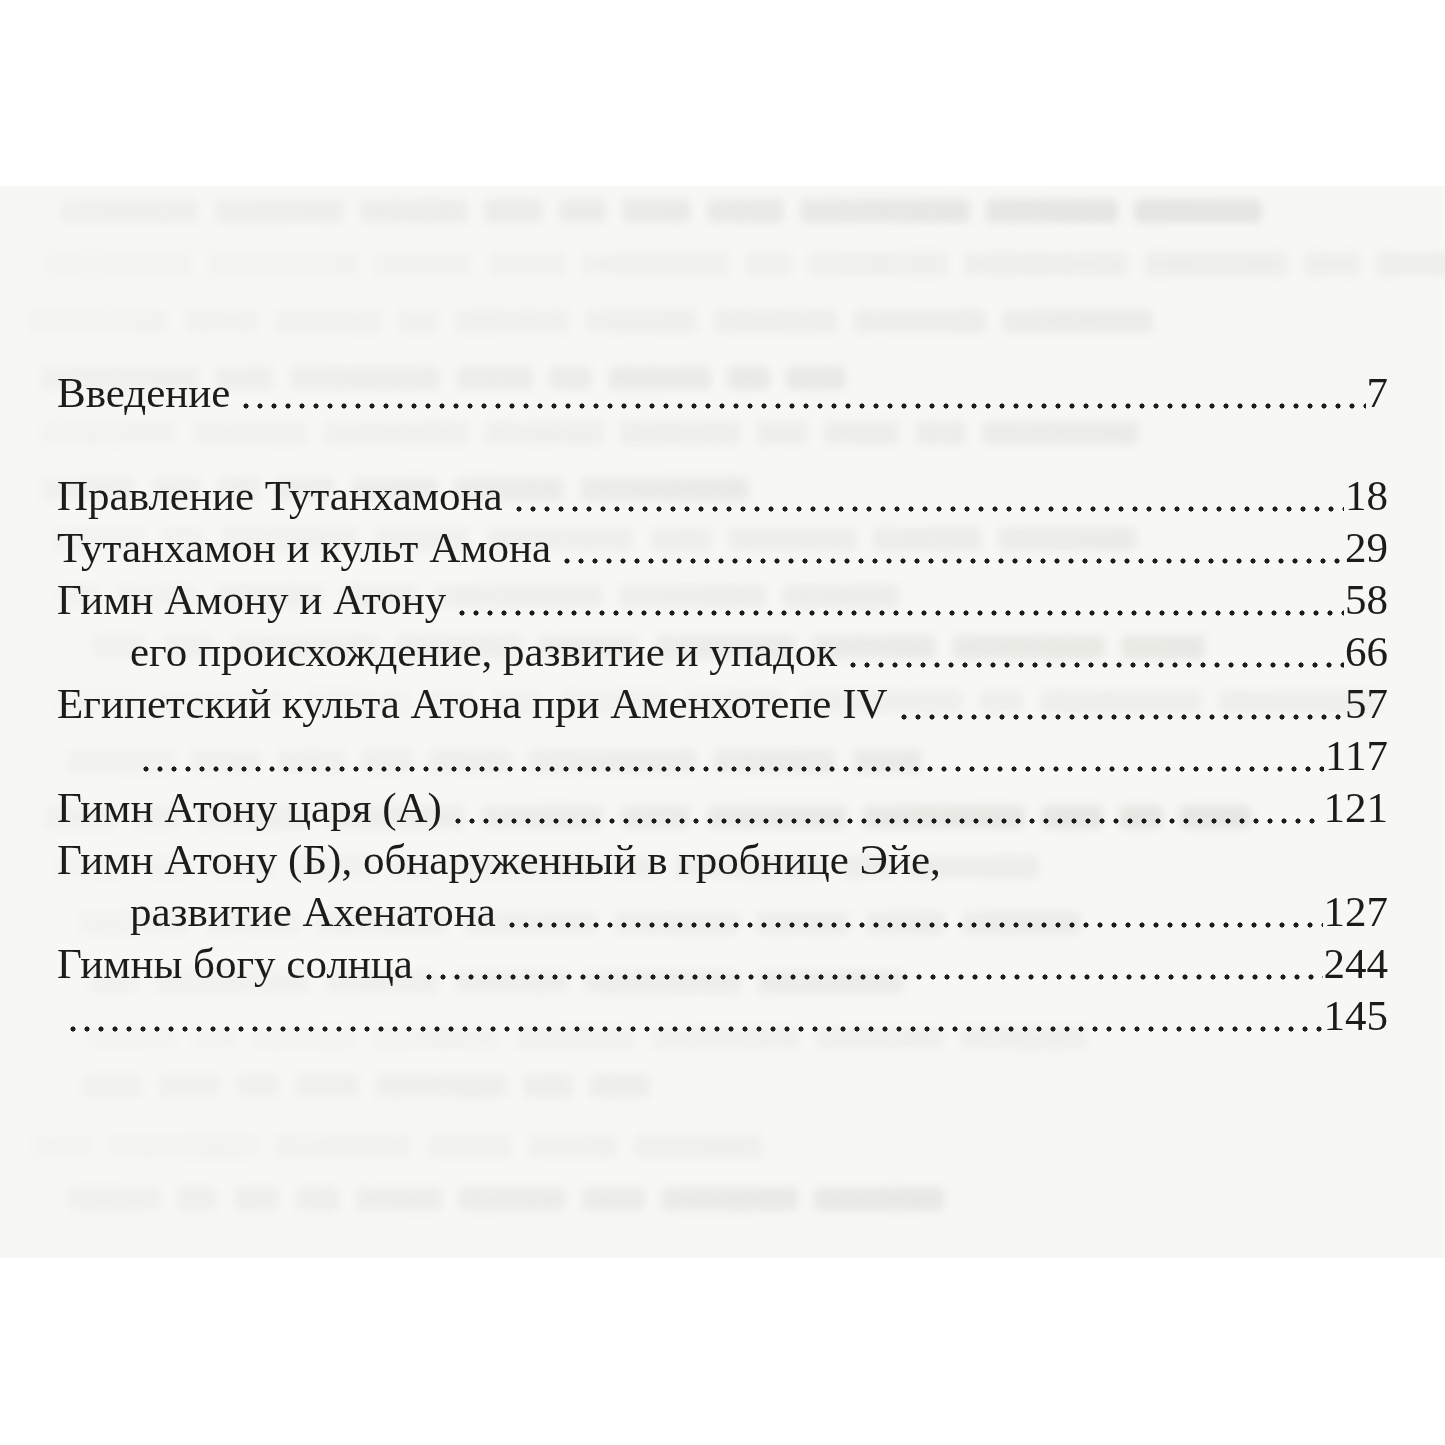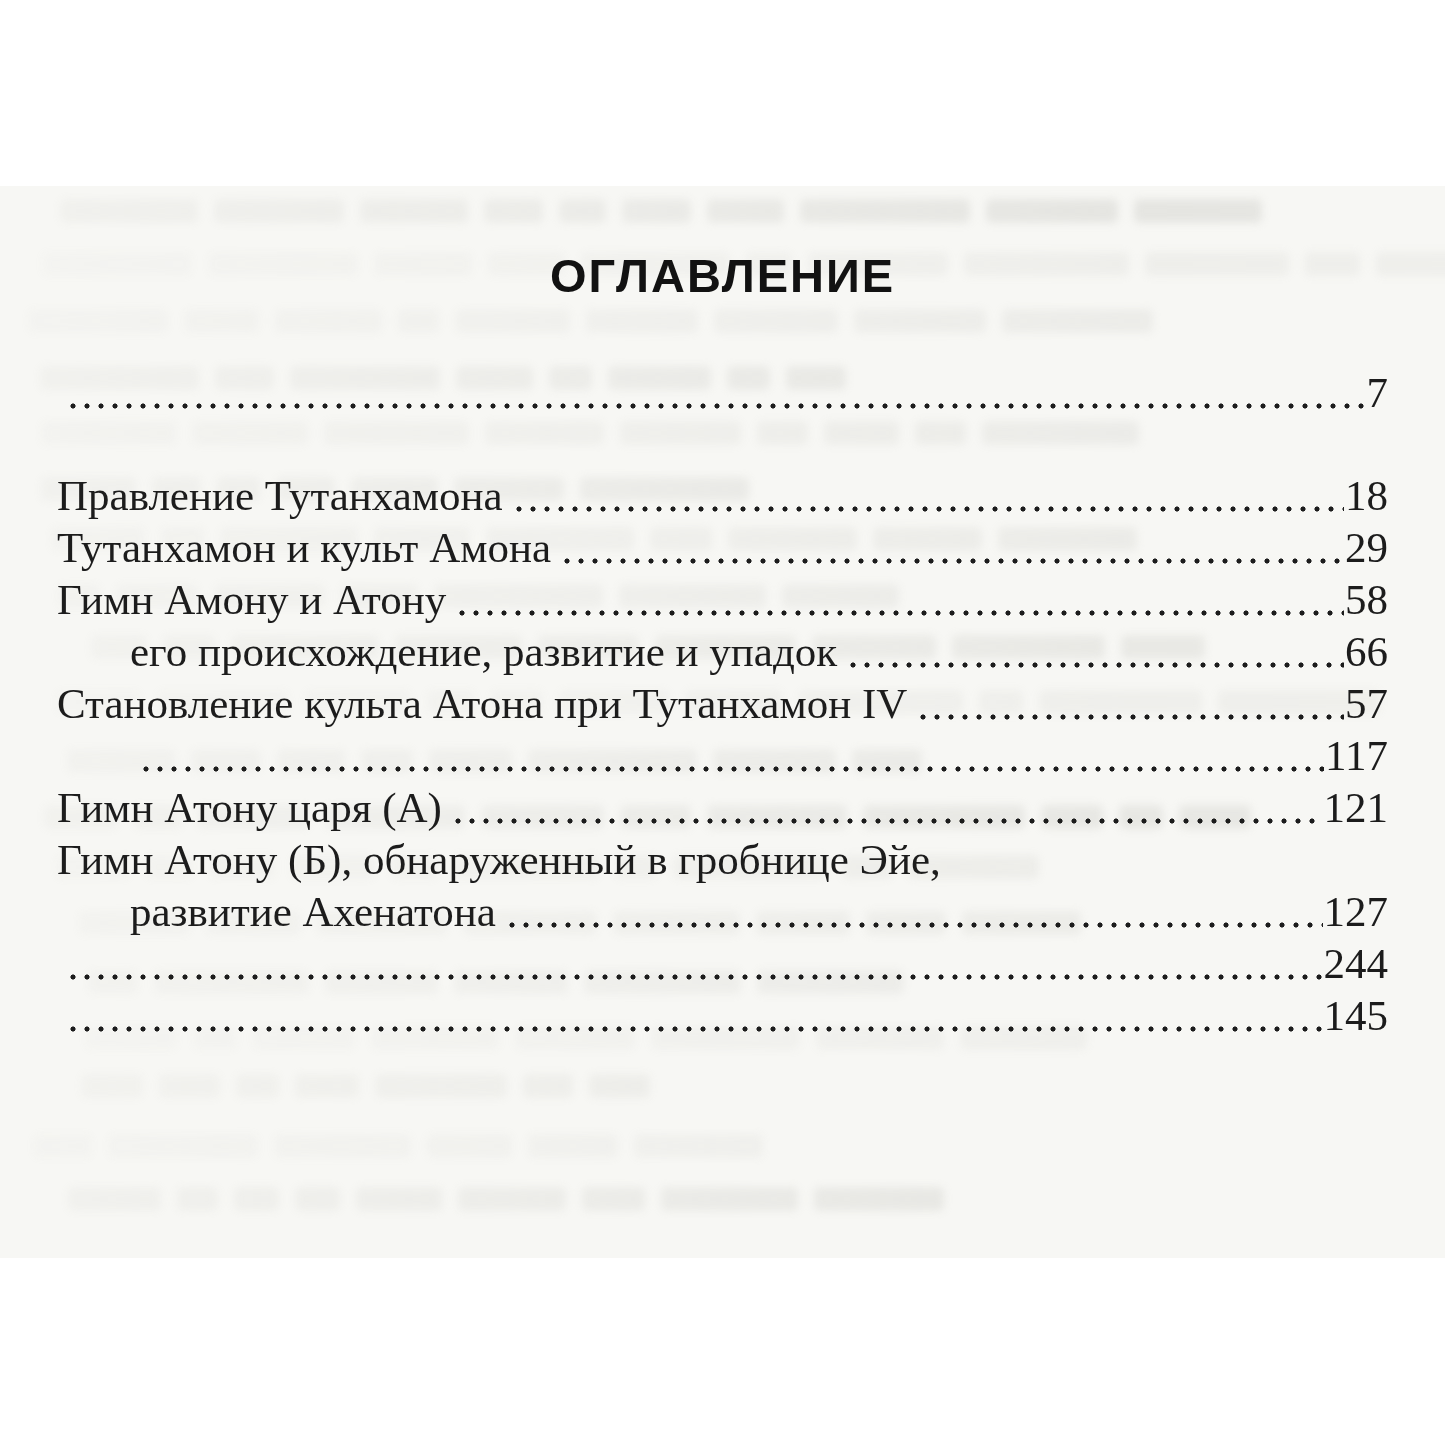--- a/index.html
+++ b/index.html
@@ -294,23 +294,23 @@
         <span class="bleed-word" style="width: 45.8491px;"></span>
         <span class="bleed-word" style="width: 44.7889px;"></span>
         <span class="bleed-word" style="width: 85.9924px;"></span>
         <span class="bleed-word" style="width: 107.595px;"></span>
         <span class="bleed-word" style="width: 63.1971px;"></span>
         <span class="bleed-word" style="width: 137.001px;"></span>
         <span class="bleed-word" style="width: 129.525px;"></span>
       </div>
     </div>
   <div class="content">
-    <div class="toc-title">ОГЛАВЛЕНИЕ</div>
     <div class="toc">
         <div class="toc-row">
+          <span class="toc-entry-title">Введение</span>
           <span class="dot-leader"></span>
           <span class="toc-page">7</span>
         </div>
         <div class="toc-row space-before">
           <span class="toc-entry-title">Правление Тутанхамона</span>
           <span class="dot-leader"></span>
           <span class="toc-page">18</span>
         </div>
         <div class="toc-row">
           <span class="toc-entry-title">Тутанхамон и культ Амона</span>
@@ -321,21 +321,21 @@
           <span class="toc-entry-title">Гимн Амону и Атону</span>
           <span class="dot-leader"></span>
           <span class="toc-page">58</span>
         </div>
         <div class="toc-row indent">
           <span class="toc-entry-title">его происхождение, развитие и упадок</span>
           <span class="dot-leader"></span>
           <span class="toc-page">66</span>
         </div>
         <div class="toc-row">
-          <span class="toc-entry-title">Становление культа Атона при Тутанхамон IV</span>
+          <span class="toc-entry-title">Египетский культа Атона при Аменхотепе IV</span>
           <span class="dot-leader"></span>
           <span class="toc-page">57</span>
         </div>
         <div class="toc-row indent">
           <span class="dot-leader"></span>
           <span class="toc-page">117</span>
         </div>
         <div class="toc-row">
           <span class="toc-entry-title">Гимн Атону царя (А)</span>
           <span class="dot-leader"></span>
@@ -343,20 +343,21 @@
         </div>
         <div class="toc-row">
           <span class="toc-entry-title">Гимн Атону (Б), обнаруженный в гробнице Эйе,</span>
         </div>
         <div class="toc-row indent">
           <span class="toc-entry-title">развитие Ахенатона</span>
           <span class="dot-leader"></span>
           <span class="toc-page">127</span>
         </div>
         <div class="toc-row">
+          <span class="toc-entry-title">Гимны богу солнца</span>
           <span class="dot-leader"></span>
           <span class="toc-page">244</span>
         </div>
         <div class="toc-row">
           <span class="dot-leader"></span>
           <span class="toc-page">145</span>
         </div>
       </div>
   </div>
 </div>

